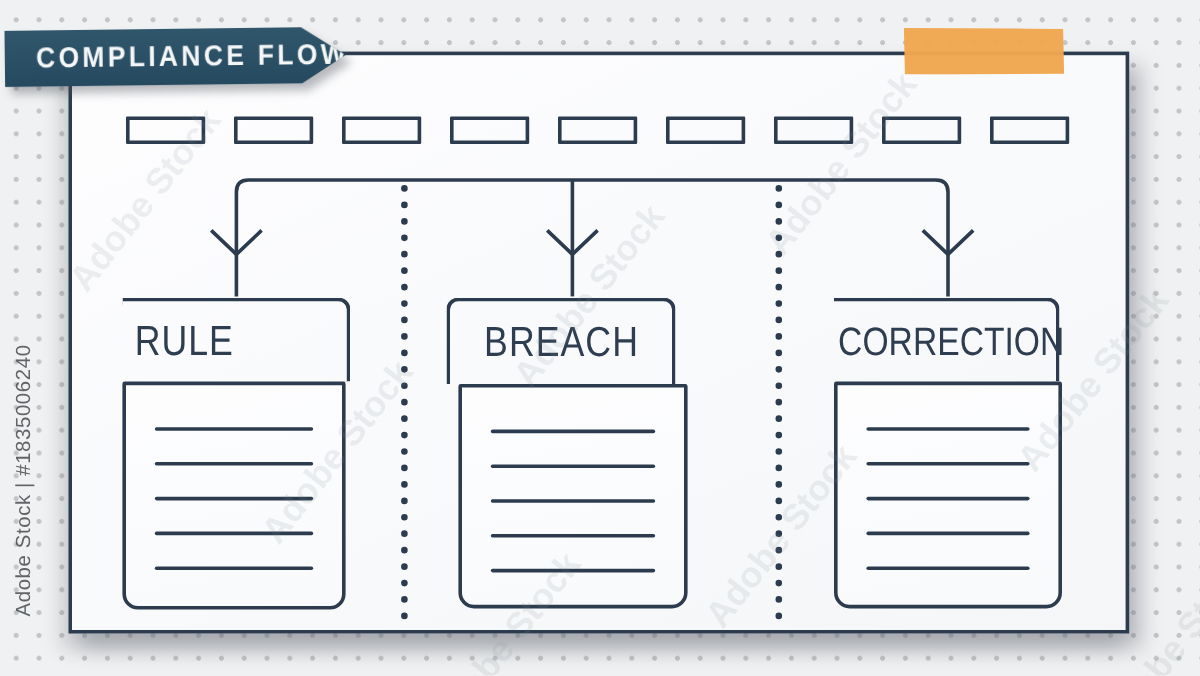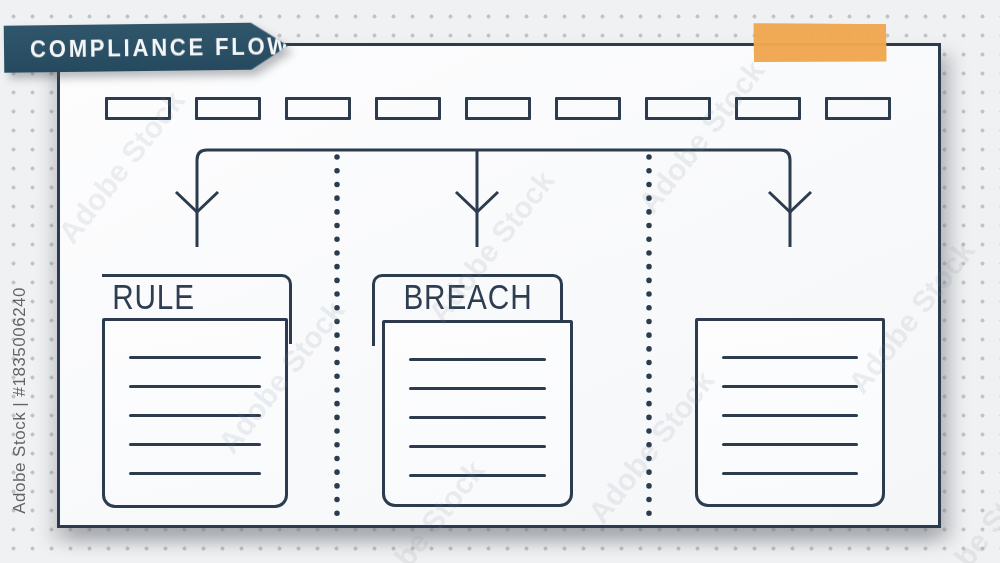--- a/index.html
+++ b/index.html
@@ -68,21 +68,21 @@
 
   
   svg.connectors { position:absolute; left:0; top:0; width:1000px; height:563px; z-index:2; }
   svg.connectors * { vector-effect:non-scaling-stroke; }
 
   
   .card-header {
     position:absolute; top:248px; height:70px; z-index:4;
     border-top:3px solid var(--line); border-right:3px solid var(--line);
     border-top-right-radius:10px;
-    display:flex; align-items:flex-start;margin-top:26px;
+    display:flex; align-items:center;
   }
   .card-header.closed {
     border-left:3px solid var(--line); border-top-left-radius:10px;
     justify-content:center;
   }
   .card-label {
     font-size:35px; color:#2e3e50; letter-spacing:1px;
     transform:scaleX(.85); transform-origin:left center; white-space:nowrap;
   }
   .card-header.closed .card-label { transform-origin:center center; }
@@ -166,20 +166,23 @@
   <div class="doc" style="left:382px; width:191px; height:187px; top:320px;">
     <div class="doc-lines">
         <div class="doc-line"></div>
         <div class="doc-line"></div>
         <div class="doc-line"></div>
         <div class="doc-line"></div>
         <div class="doc-line"></div>
       </div>
   </div>
 
+  <div class="card-header" style="left:695px; width:188px;">
+    <span class="card-label" style="padding-left:4px; font-size:33px; letter-spacing:0;">CORRECTION</span>
+  </div>
   <div class="doc" style="left:695px; width:190px; height:189px;">
     <div class="doc-lines">
         <div class="doc-line"></div>
         <div class="doc-line"></div>
         <div class="doc-line"></div>
         <div class="doc-line"></div>
         <div class="doc-line"></div>
       </div>
   </div>
 

